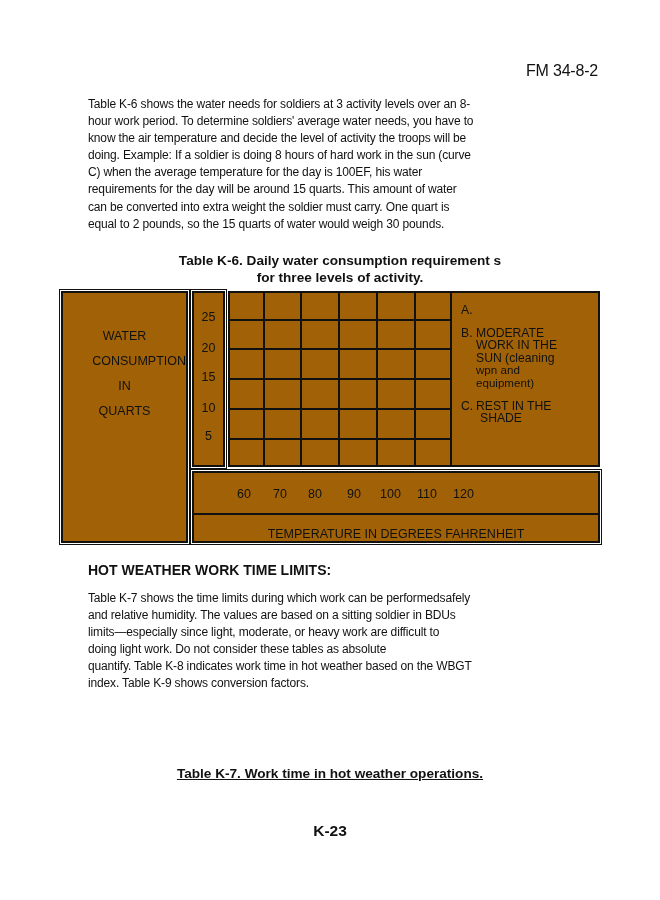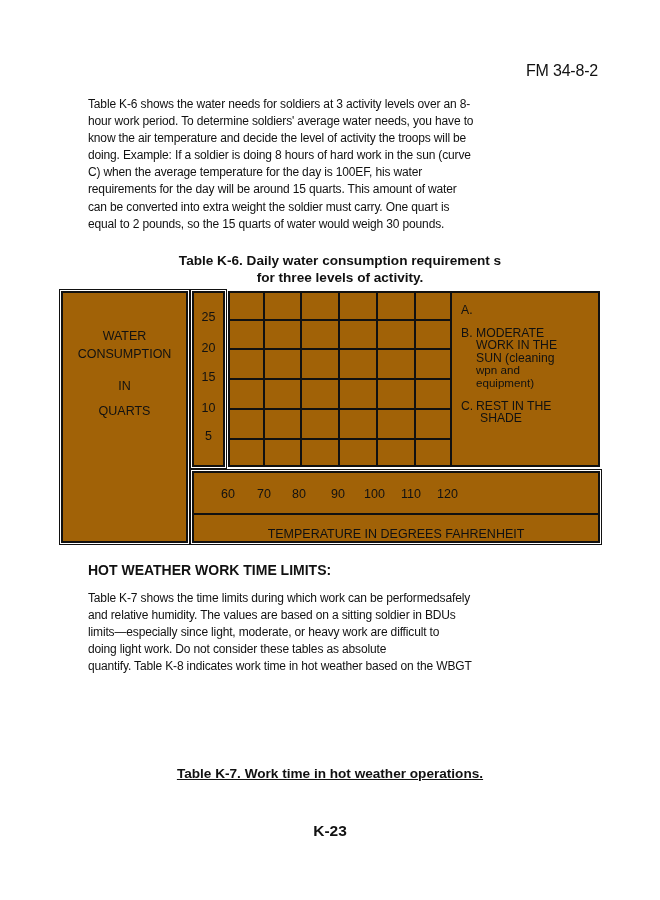--- a/index.html
+++ b/index.html
@@ -15,21 +15,21 @@
   .ylab { font-size: 12.5px; text-align: center; position: absolute; left: 0; width: 100%; }
   .tick { font-size: 12.5px; position: absolute; width: 100%; text-align: center; }
   .grid { position: absolute; left: 228px; top: 291px; width: 224px; height: 176px;
           border: 2px solid #111; box-sizing: border-box; }
   .hline { position: absolute; left: 0; right: 0; height: 2px; background: #111; }
   .vline { position: absolute; top: 0; bottom: 0; width: 2px; background: #111; }
   .legend { position: absolute; left: 461px; top: 304px; width: 135px; font-size: 12.2px; line-height: 12.6px; }
   .legend .item { display: flex; margin-bottom: 10px; }
   .legend .key { width: 15px; flex: none; }
   .legend .txt .sub { font-size: 11.6px; padding-left: 3px; }
-  .xtick { position: absolute; top: 487px; font-size: 12.5px; }
+  .xtick { position: absolute; top: 487px; font-size: 12.5px; margin-left: 16px; }
   .xtitle { position: absolute; left: 192px; width: 408px; top: 527px; font-size: 12.5px; text-align: center; }
   .section { left: 88px; top: 562px; font-weight: bold; font-size: 14px; }
   .footer { left: 0; width: 660px; top: 822px; text-align: center; font-weight: bold; font-size: 15.5px; }
 </style>
 </head>
 <body>
 
 <div class="abs hdr">FM 34-8-2</div>
 
 <div class="abs para" style="top:96px;">
@@ -45,21 +45,21 @@
 
 <div class="abs caption" style="left:120px; width:440px; top:253px;">
   <div>Table K-6.  Daily water consumption requirement s</div>
   <div>for three levels of activity.</div>
 </div>
 
 <div>
 
   <div class="box dbl" style="left:61px; top:291px; width:127px; height:252px;">
     <div class="ylab" style="top:36px;">WATER</div>
-    <div class="ylab" style="top:54px;">CONSUMPTION</div>
+    <div class="ylab" style="top:61px;text-align:right;">CONSUMPTION</div>
     <div class="ylab" style="top:86px;">IN</div>
     <div class="ylab" style="top:111px;">QUARTS</div>
   </div>
 
   <div class="box dbl" style="left:192px; top:291px; width:33px; height:176px;">
     <div class="tick" style="top:17px;">25</div>
     <div class="tick" style="top:48px;">20</div>
     <div class="tick" style="top:77px;">15</div>
     <div class="tick" style="top:108px;">10</div>
     <div class="tick" style="top:136px;">5</div>
@@ -117,17 +117,18 @@
 </div>
 
 <div class="abs section">HOT WEATHER WORK TIME LIMITS:</div>
 
 <div class="abs para" style="top:590px;">
   <p>Table K-7 shows the time limits during which work can be performedsafely</p>
   <p>and relative humidity.  The values are based on a sitting soldier in BDUs</p>
   <p>limits—especially since light, moderate, or heavy work are difficult to</p>
   <p>doing light work.  Do not consider these tables as absolute</p>
   <p>quantify.  Table K-8 indicates work time in hot weather based on the WBGT</p>
+  <p>index.  Table K-9 shows conversion factors.</p>
 </div>
 
 <div class="abs caption" style="left:100px; width:460px; top:766px;text-decoration:underline;">Table K-7.  Work time in hot  weather operations.</div>
 
 <div class="abs footer">K-23</div>
 
 </body></html>

